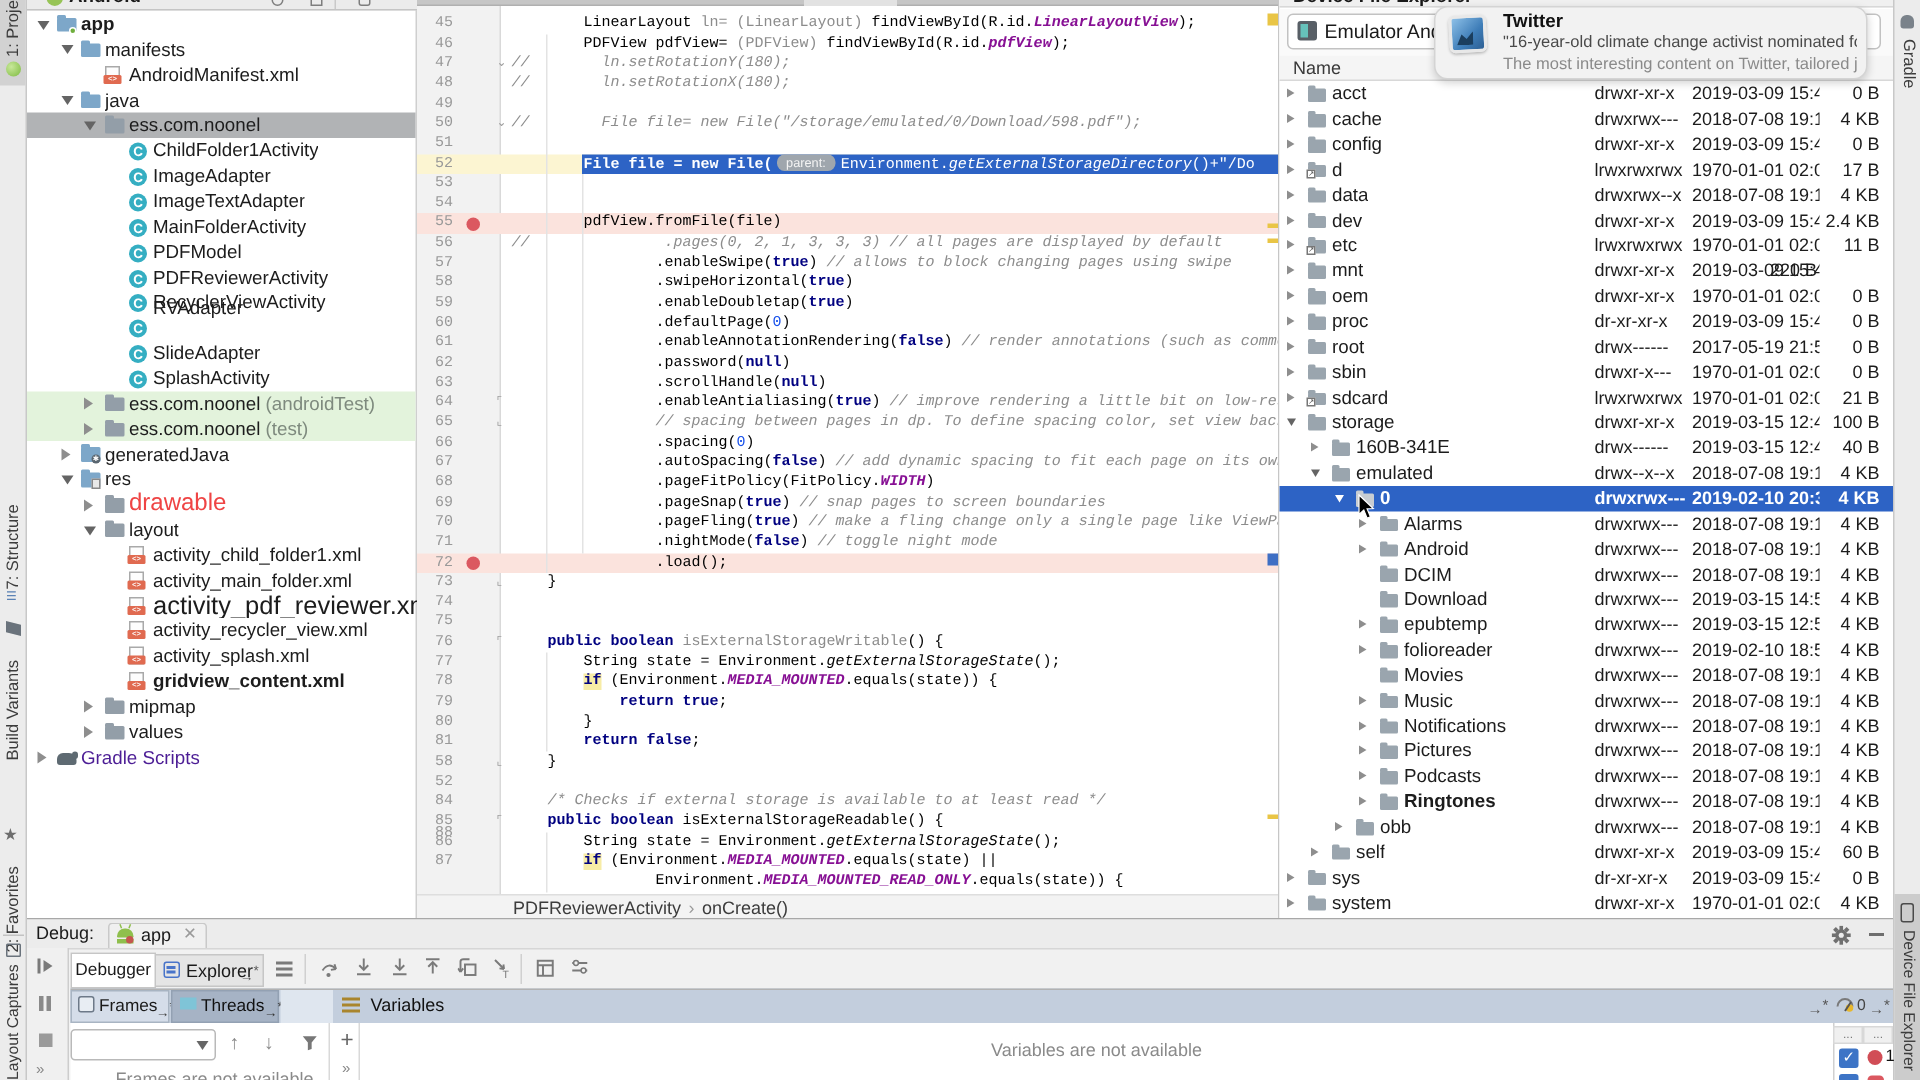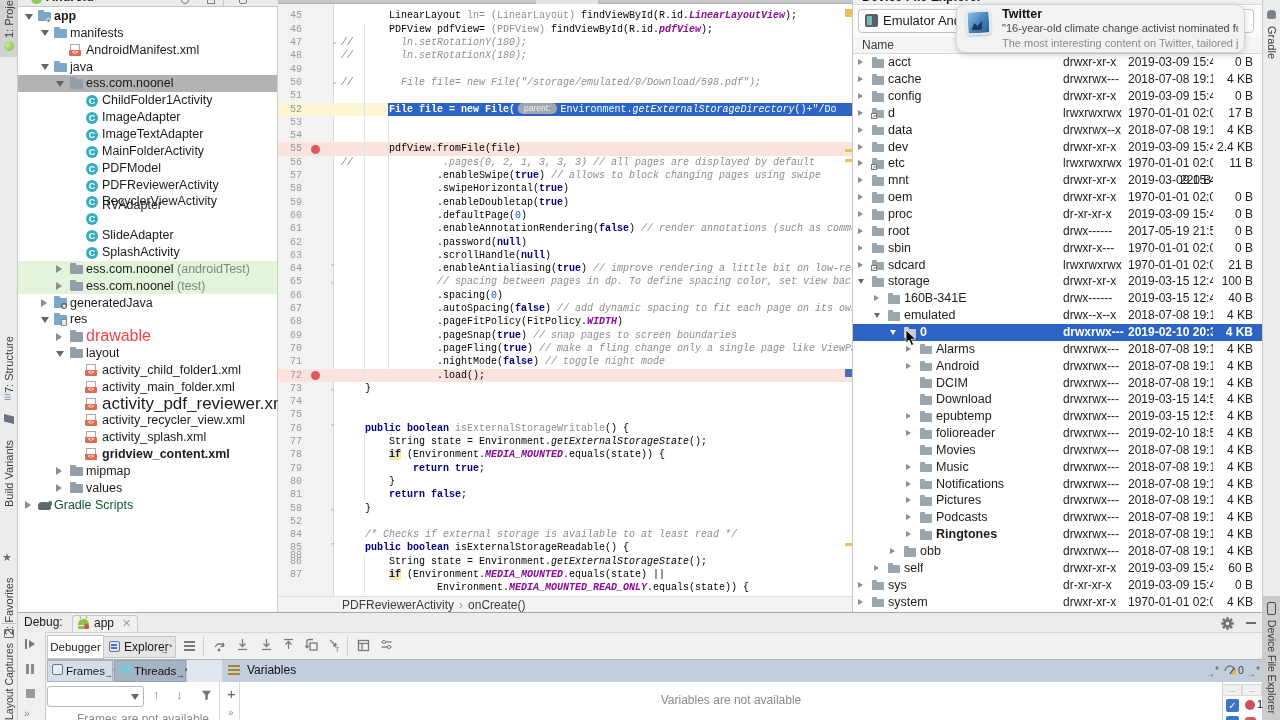--- a/index.html
+++ b/index.html
@@ -128,21 +128,21 @@
 <div style="position:absolute;left:70px;top:466.95000000000005px;width:13px;height:9.36px;background:#939ea8;border-radius:1px"></div>
 <div style="position:absolute;left:70px;top:464.95000000000005px;width:5.8500000000000005px;height:3px;background:#939ea8;border-radius:1px"></div>
 <div class="row" style="left:86px;top:463.0px;height:16.85px;line-height:16.85px;font-size:12.5px;font-weight:normal;color:#1c1c1c">mipmap</div>
 <div style="position:absolute;left:56.0px;top:484.30000000000007px;width:0;height:0;border-top:4.0px solid transparent;border-bottom:4.0px solid transparent;border-left:6.0px solid #8e8e8e"></div>
 <div style="position:absolute;left:70px;top:483.80000000000007px;width:13px;height:9.36px;background:#939ea8;border-radius:1px"></div>
 <div style="position:absolute;left:70px;top:481.80000000000007px;width:5.8500000000000005px;height:3px;background:#939ea8;border-radius:1px"></div>
 <div class="row" style="left:86px;top:479.8px;height:16.85px;line-height:16.85px;font-size:12.5px;font-weight:normal;color:#1c1c1c">values</div>
 <div style="position:absolute;left:25.0px;top:501.15000000000003px;width:0;height:0;border-top:4.0px solid transparent;border-bottom:4.0px solid transparent;border-left:6.0px solid #8e8e8e"></div>
 <div class="abs" style="left:38px;top:501.65000000000003px;width:13px;height:8px;background:#5e6a72;border-radius:4px 5px 2px 2px"></div>
 <div class="abs" style="left:48px;top:500.65000000000003px;width:4px;height:5px;background:#5e6a72;border-radius:2px"></div>
-<div class="row" style="left:54px;top:496.7px;height:16.85px;line-height:16.85px;font-size:12.5px;font-weight:normal;color:#14532d">Gradle Scripts</div>
+<div class="row" style="left:54px;top:496.7px;height:16.85px;line-height:16.85px;font-size:12.5px;font-weight:normal;color:#4c1d95">Gradle Scripts</div>
 <div class="abs" style="left:278px;top:0;width:574px;height:612px;background:#fff"></div>
 <div class="abs" style="left:278px;top:0;width:574px;height:4px;background:#c6c6c6;border-bottom:1px solid #b0b0b0"></div>
 <div class="abs" style="left:536px;top:0;width:62px;height:4px;background:#e2e2e2"></div>
 <div class="abs" style="left:278px;top:4px;width:56px;height:592px;background:#f2f2f2;border-right:1px solid #d9d9d9"></div>
 <div class="abs" style="left:278px;top:102.5px;width:574px;height:13.3px;background:#fcf5d2"></div>
 <div class="abs" style="left:388px;top:102.5px;width:464px;height:13.3px;background:#2d63c5"></div>
 <div class="abs" style="left:278px;top:142.4px;width:574px;height:13.3px;background:#fbe3dd"></div>
 <div class="abs" style="left:278px;top:368.5px;width:574px;height:13.3px;background:#fbe3dd"></div>
 <div class="abs" style="left:364px;top:23px;width:1px;height:359px;background:#e3e3e3"></div>
 <div class="abs" style="left:388px;top:116px;width:1px;height:253px;background:#e3e3e3"></div>

